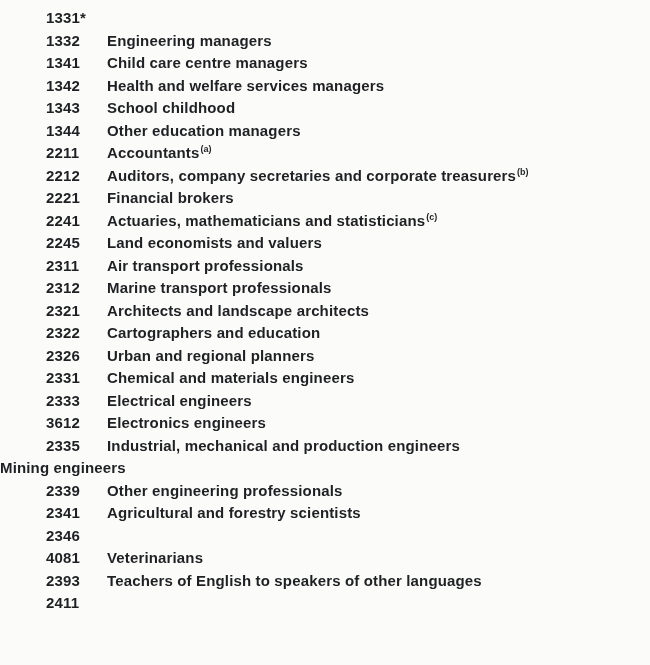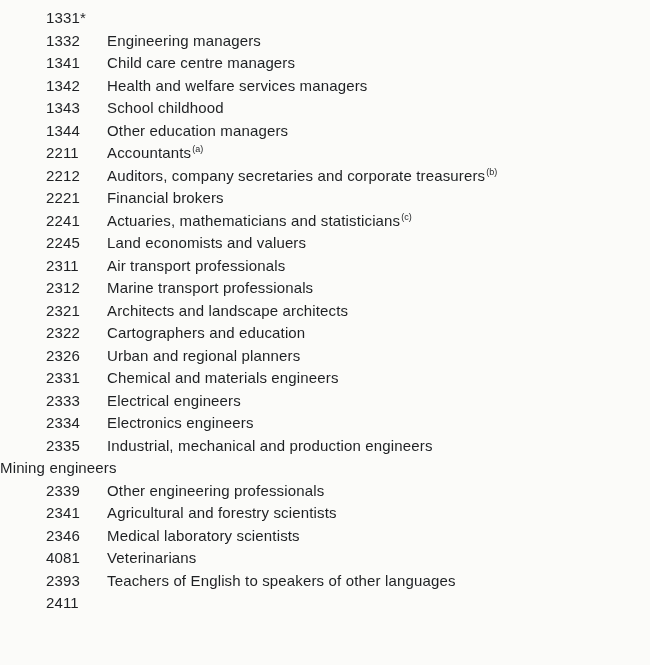--- a/index.html
+++ b/index.html
@@ -22,21 +22,21 @@
   }
   .rows {
     display: block;
   }
   .row {
     display: flex;
     align-items: flex-end;
     height: 22.5px;
     line-height: 22.5px;
     font-size: 15px;
-    font-weight: 400;
+    font-weight: 700;
     letter-spacing: 0.15px;
     white-space: nowrap;
   }
   .code {
     display: inline-block;
     box-sizing: border-box;
     padding-left: 46px;
     width: 107px;
     flex: 0 0 107px;
   }
@@ -140,21 +140,21 @@
     <span class="name"><span class="name-text">Chemical and materials engineers</span></span>
   </div>
 
 
   <div class="row">
     <span class="code">2333</span>
     <span class="name"><span class="name-text">Electrical engineers</span></span>
   </div>
 
   <div class="row">
-    <span class="code">2334</span>
+    <span class="code">3612</span>
     <span class="name"><span class="name-text">Electronics engineers</span></span>
   </div>
 
   <div class="row">
     <span class="code">2335</span>
     <span class="name"><span class="name-text">Industrial, mechanical and production engineers</span></span>
   </div>
 
   <div class="row">
     <span class="name"><span class="name-text">Mining engineers</span></span>
@@ -165,21 +165,20 @@
     <span class="name"><span class="name-text">Other engineering professionals</span></span>
   </div>
 
   <div class="row">
     <span class="code">2341</span>
     <span class="name"><span class="name-text">Agricultural and forestry scientists</span></span>
   </div>
 
   <div class="row">
     <span class="code">2346</span>
-    <span class="name"><span class="name-text">Medical laboratory scientists</span></span>
   </div>
 
   <div class="row">
     <span class="code">4081</span>
     <span class="name"><span class="name-text">Veterinarians</span></span>
   </div>
 
   <div class="row">
     <span class="code">2393</span>
     <span class="name"><span class="name-text">Teachers of English to speakers of other languages</span></span>

